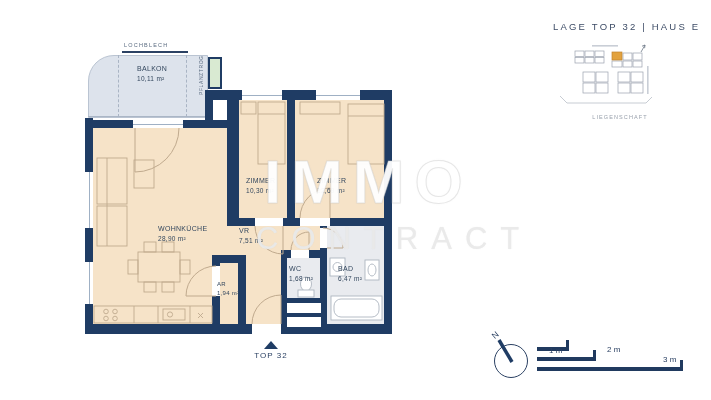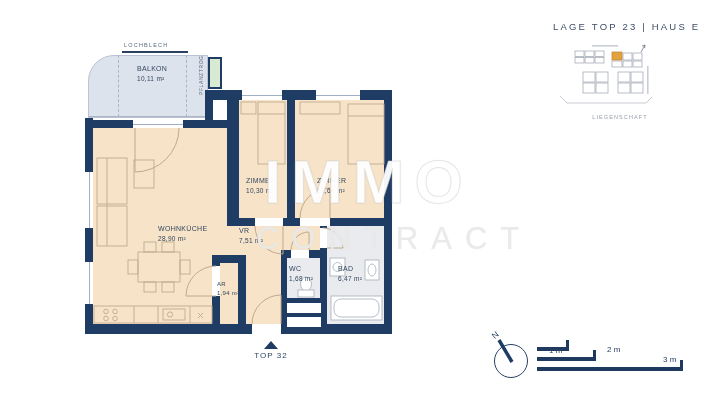--- a/index.html
+++ b/index.html
@@ -237,21 +237,21 @@
     <span class="area">6,47 m²</span>
   </div>
   <div class="rlabel small" style="left:217px;top:280px;">
     <span class="nm">AR</span>
     <span class="area">1,94 m²</span>
   </div>
 
   <div class="tri"></div>
   <div class="top23">TOP 32</div>
 
-  <div class="header">LAGE TOP 23  |  HAUS E</div>
+  <div class="header">LAGE TOP 32  |  HAUS E</div>
   <div class="siteplan-caption">LIEGENSCHAFT</div>
 
   <div class="wm1">IMMO</div>
   <div class="wm2">CONTRACT</div>
 
   <div class="compass-circle"></div>
   <div class="north-n">N</div>
 
   <div>
     <div class="sbar" style="left:537px;top:347px;width:32px;height:4px;"></div>

